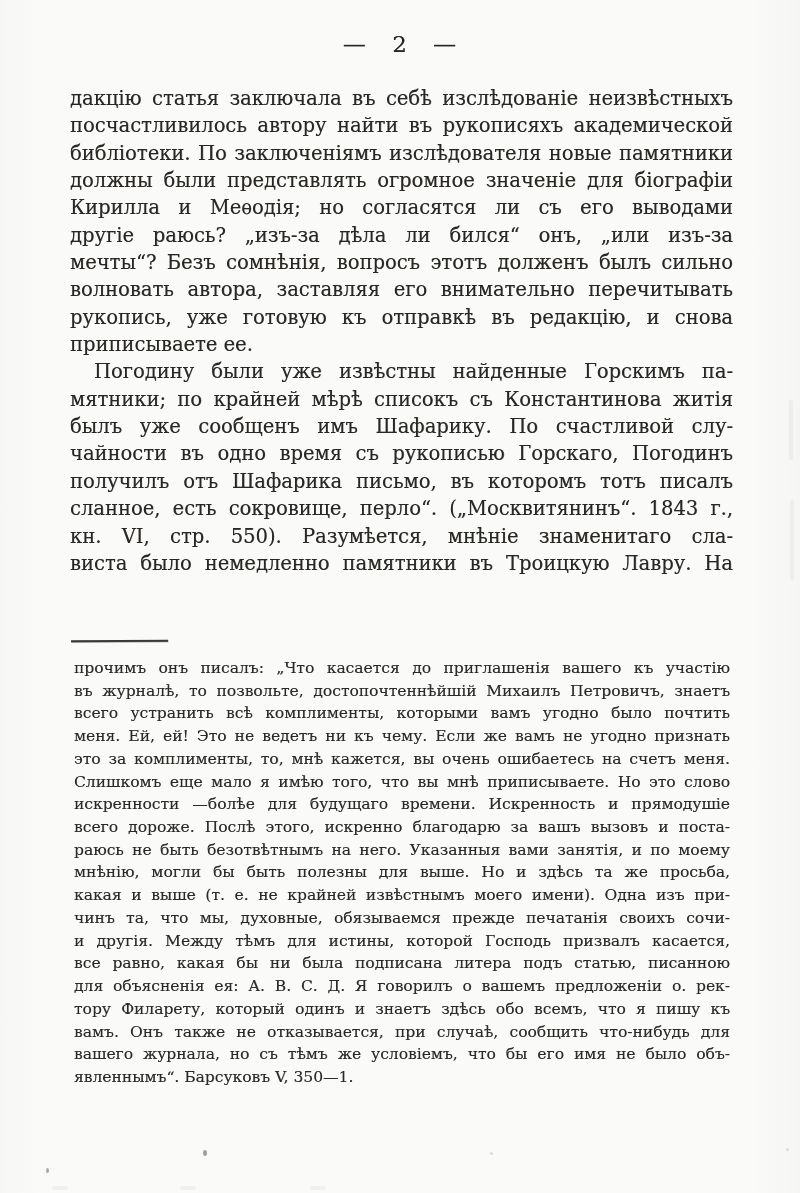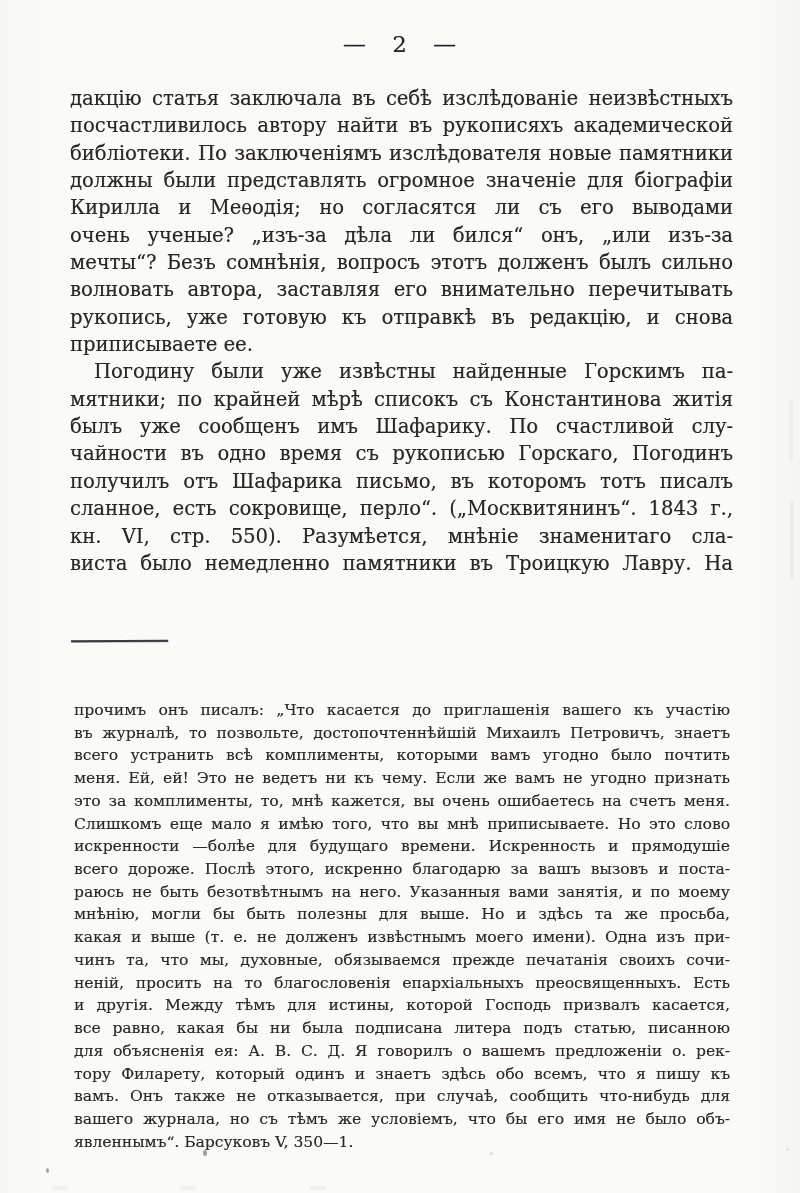--- a/index.html
+++ b/index.html
@@ -44,21 +44,20 @@
   }
   .footnote-text {
     position: absolute;
     left: 74px;
     top: 657px;
     width: 656px;
     font-size: 15.5px;
     line-height: 22.72px;
     color: #2b2926;
     text-shadow: 0.3px 0.3px 0.45px rgba(35,33,30,0.4);
-    margin-top: 42px;
   }
   .tline {
     text-align: justify;
     text-align-last: justify;
   }
   .tline.no-just {
     text-align-last: left;
   }
   .tline.indent {
     text-indent: 24px;
@@ -91,21 +90,21 @@
 <div class="page">
 
   <div class="page-header">— 2 —</div>
 
   <div class="main-text" id="main-text">
       <div class="tline">дакцію статья заключала въ себѣ изслѣдованіе неизвѣстныхъ</div>
       <div class="tline">посчастливилось автору найти въ рукописяхъ академической</div>
       <div class="tline">библіотеки. По заключеніямъ изслѣдователя новые памятники</div>
       <div class="tline">должны были представлять огромное значеніе для біографіи</div>
       <div class="tline">Кирилла и Меѳодія; но согласятся ли съ его выводами</div>
-      <div class="tline">очень ученые? „изъ-за дѣла ли бился“ онъ, „или изъ-за</div>
+      <div class="tline">другіе раюсь? „изъ-за дѣла ли бился“ онъ, „или изъ-за</div>
       <div class="tline">мечты“? Безъ сомнѣнія, вопросъ этотъ долженъ былъ сильно</div>
       <div class="tline">волновать автора, заставляя его внимательно перечитывать</div>
       <div class="tline">рукопись, уже готовую къ отправкѣ въ редакцію, и снова</div>
       <div class="tline no-just">приписываете ее.</div>
       <div class="tline indent">Погодину были уже извѣстны найденные Горскимъ па-</div>
       <div class="tline">мятники; по крайней мѣрѣ списокъ съ Константинова житія</div>
       <div class="tline">былъ уже сообщенъ имъ Шафарику. По счастливой слу-</div>
       <div class="tline">чайности въ одно время съ рукописью Горскаго, Погодинъ</div>
       <div class="tline">получилъ отъ Шафарика письмо, въ которомъ тотъ писалъ</div>
       <div class="tline">сланное, есть сокровище, перло“. („Москвитянинъ“. 1843 г.,</div>
@@ -119,23 +118,22 @@
       <div class="tline">прочимъ онъ писалъ: „Что касается до приглашенія вашего къ участію</div>
       <div class="tline">въ журналѣ, то позвольте, достопочтеннѣйшій Михаилъ Петровичъ, знаетъ</div>
       <div class="tline">всего устранить всѣ комплименты, которыми вамъ угодно было почтить</div>
       <div class="tline">меня. Ей, ей! Это не ведетъ ни къ чему. Если же вамъ не угодно признать</div>
       <div class="tline">это за комплименты, то, мнѣ кажется, вы очень ошибаетесь на счетъ меня.</div>
       <div class="tline">Слишкомъ еще мало я имѣю того, что вы мнѣ приписываете. Но это слово</div>
       <div class="tline">искренности —болѣе для будущаго времени. Искренность и прямодушіе</div>
       <div class="tline">всего дороже. Послѣ этого, искренно благодарю за вашъ вызовъ и поста-</div>
       <div class="tline">раюсь не быть безотвѣтнымъ на него. Указанныя вами занятія, и по моему</div>
       <div class="tline">мнѣнію, могли бы быть полезны для выше. Но и здѣсь та же просьба,</div>
-      <div class="tline">какая и выше (т. е. не долженъ извѣстнымъ моего имени). Одна изъ при-</div>
+      <div class="tline">какая и выше (т. е. не крайней извѣстнымъ моего имени). Одна изъ при-</div>
       <div class="tline">чинъ та, что мы, духовные, обязываемся прежде печатанія своихъ сочи-</div>
-      <div class="tline">неній, просить на то благословенія епархіальныхъ преосвященныхъ. Есть</div>
       <div class="tline">и другія. Между тѣмъ для истины, которой Господь призвалъ касается,</div>
       <div class="tline">все равно, какая бы ни была подписана литера подъ статью, писанною</div>
       <div class="tline">для объясненія ея: А. В. С. Д. Я говорилъ о вашемъ предложеніи о. рек-</div>
       <div class="tline">тору Филарету, который одинъ и знаетъ здѣсь обо всемъ, что я пишу къ</div>
       <div class="tline">вамъ. Онъ также не отказывается, при случаѣ, сообщить что-нибудь для</div>
       <div class="tline">вашего журнала, но съ тѣмъ же условіемъ, что бы его имя не было объ-</div>
       <div class="tline no-just">явленнымъ“. Барсуковъ V, 350—1.</div>
     </div>
 
   <div class="speck" style="left:203px; top:1150px; width:4px; height:6px; opacity:0.55;"></div>

